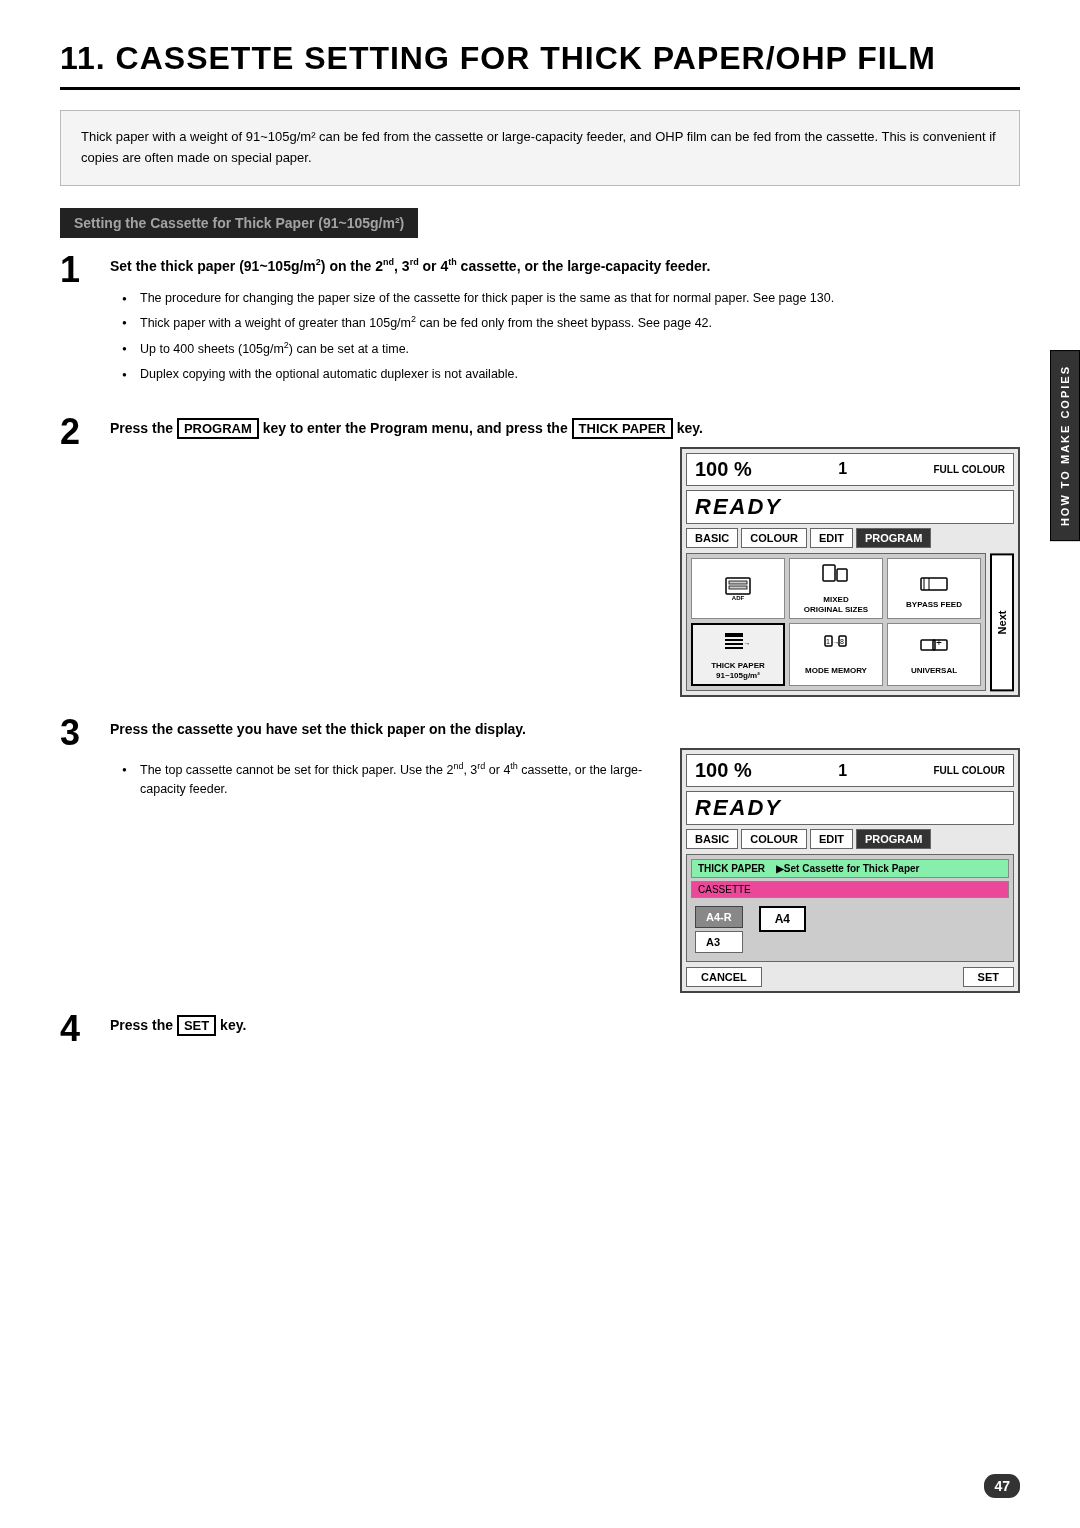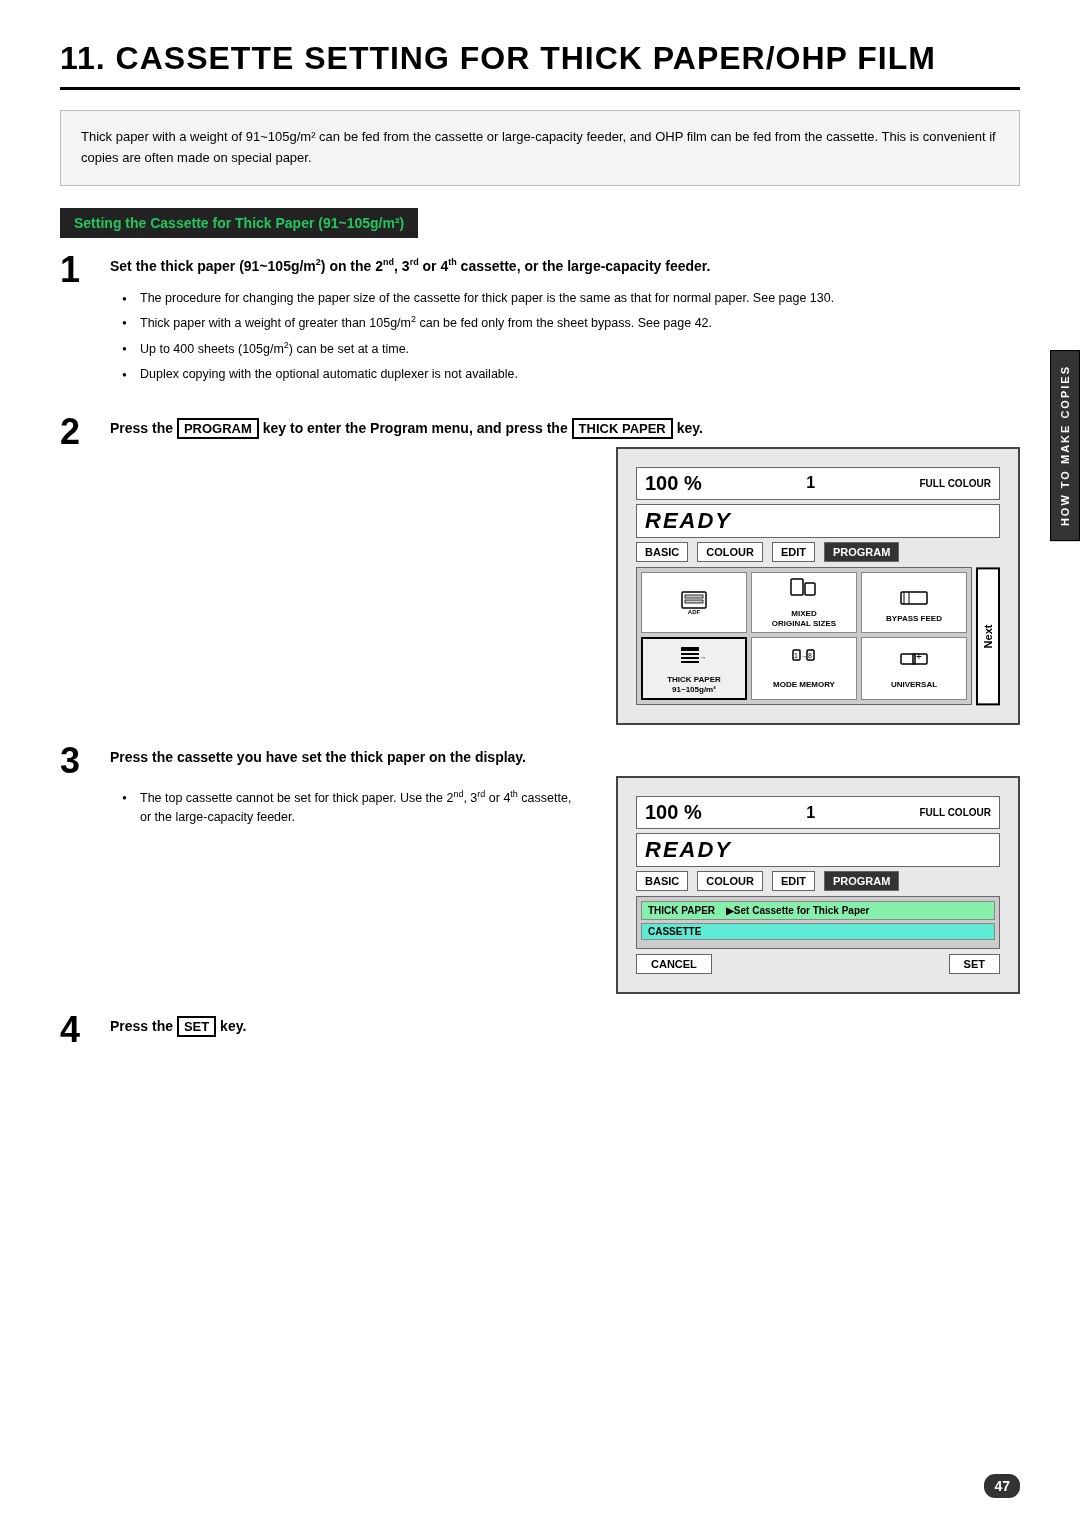--- a/index.html
+++ b/index.html
@@ -30,21 +30,21 @@
       background: #f4f4f4;
       padding: 16px 20px;
       margin-bottom: 22px;
       font-size: 13px;
       line-height: 1.6;
     }
 
     
     .section-heading {
       background: #222;
-      color: #22c55e;
+      color: #a3a3a3;
       font-size: 14px;
       font-weight: bold;
       padding: 7px 14px;
       margin-bottom: 18px;
       display: inline-block;
     }
 
     
     .step {
       display: flex;
@@ -113,22 +113,22 @@
       font-size: 8px;
       top: 4px;
     }
 
     
     .screen-mockup {
       border: 2px solid #444;
       background: #e8e8e8;
       font-family: Arial, Helvetica, sans-serif;
       font-size: 11px;
-      padding: 18px;
-      width: 404px;
+      padding: 4px;
+      width: 340px;
     }
 
     .screen-top-bar {
       display: flex;
       justify-content: space-between;
       align-items: center;
       background: #fff;
       padding: 4px 8px;
       border: 1px solid #666;
       margin-bottom: 4px;
@@ -155,21 +155,21 @@
       font-style: italic;
       background: #fff;
       border: 1px solid #666;
       padding: 3px 8px;
       margin-bottom: 4px;
       letter-spacing: 2px;
     }
 
     .screen-tabs {
       display: flex;
-      gap: 9px;
+      gap: 3px;
       margin-bottom: 5px;
     }
 
     .screen-tab {
       border: 1px solid #666;
       padding: 3px 8px;
       background: #fff;
       font-size: 11px;
       font-weight: bold;
     }
@@ -422,21 +422,28 @@
           <div class="screen-tabs">
             <div class="screen-tab">BASIC</div>
             <div class="screen-tab">COLOUR</div>
             <div class="screen-tab">EDIT</div>
             <div class="screen-tab active">PROGRAM</div>
           </div>
           <div style="background:#ccc; border:1px solid #666; padding:4px;">
             <div style="background:#86efac; font-size:10px; font-weight:bold; padding:3px 6px; margin-bottom:3px; border:1px solid #888;">
               THICK PAPER &nbsp;&nbsp; ▶Set Cassette for Thick Paper
             </div>
-            <div style="background:#5eead4; font-size:10px; font-weight:bold; padding:2px 6px; margin-bottom:4px; border:1px solid #888;">CASSETTE</div>
+            <div style="background:#ec4899; font-size:10px; font-weight:normal; padding:2px 6px; margin-bottom:4px; border:1px solid #888;">CASSETTE</div>
+            <div style="display:flex; gap:6px; align-items:flex-start; padding: 4px;">
+              <div style="display:flex; flex-direction:column; gap:3px;">
+                <div style="background:#888; color:#fff; border:1px solid #444; padding:4px 10px; font-size:11px; font-weight:bold;">A4-R</div>
+                <div style="background:#fff; border:1px solid #666; padding:4px 10px; font-size:11px; font-weight:bold;">A3</div>
+              </div>
+              <div style="background:#fff; border:2px solid #000; padding:4px 14px; font-size:12px; font-weight:bold; margin-left:10px;">A4</div>
+            </div>
           </div>
           <div class="screen-bottom-bar">
             <div class="screen-btn">CANCEL</div>
             <div class="screen-btn">SET</div>
           </div>
         </div>
       </div>
     </div>
   </div>
 </div>

